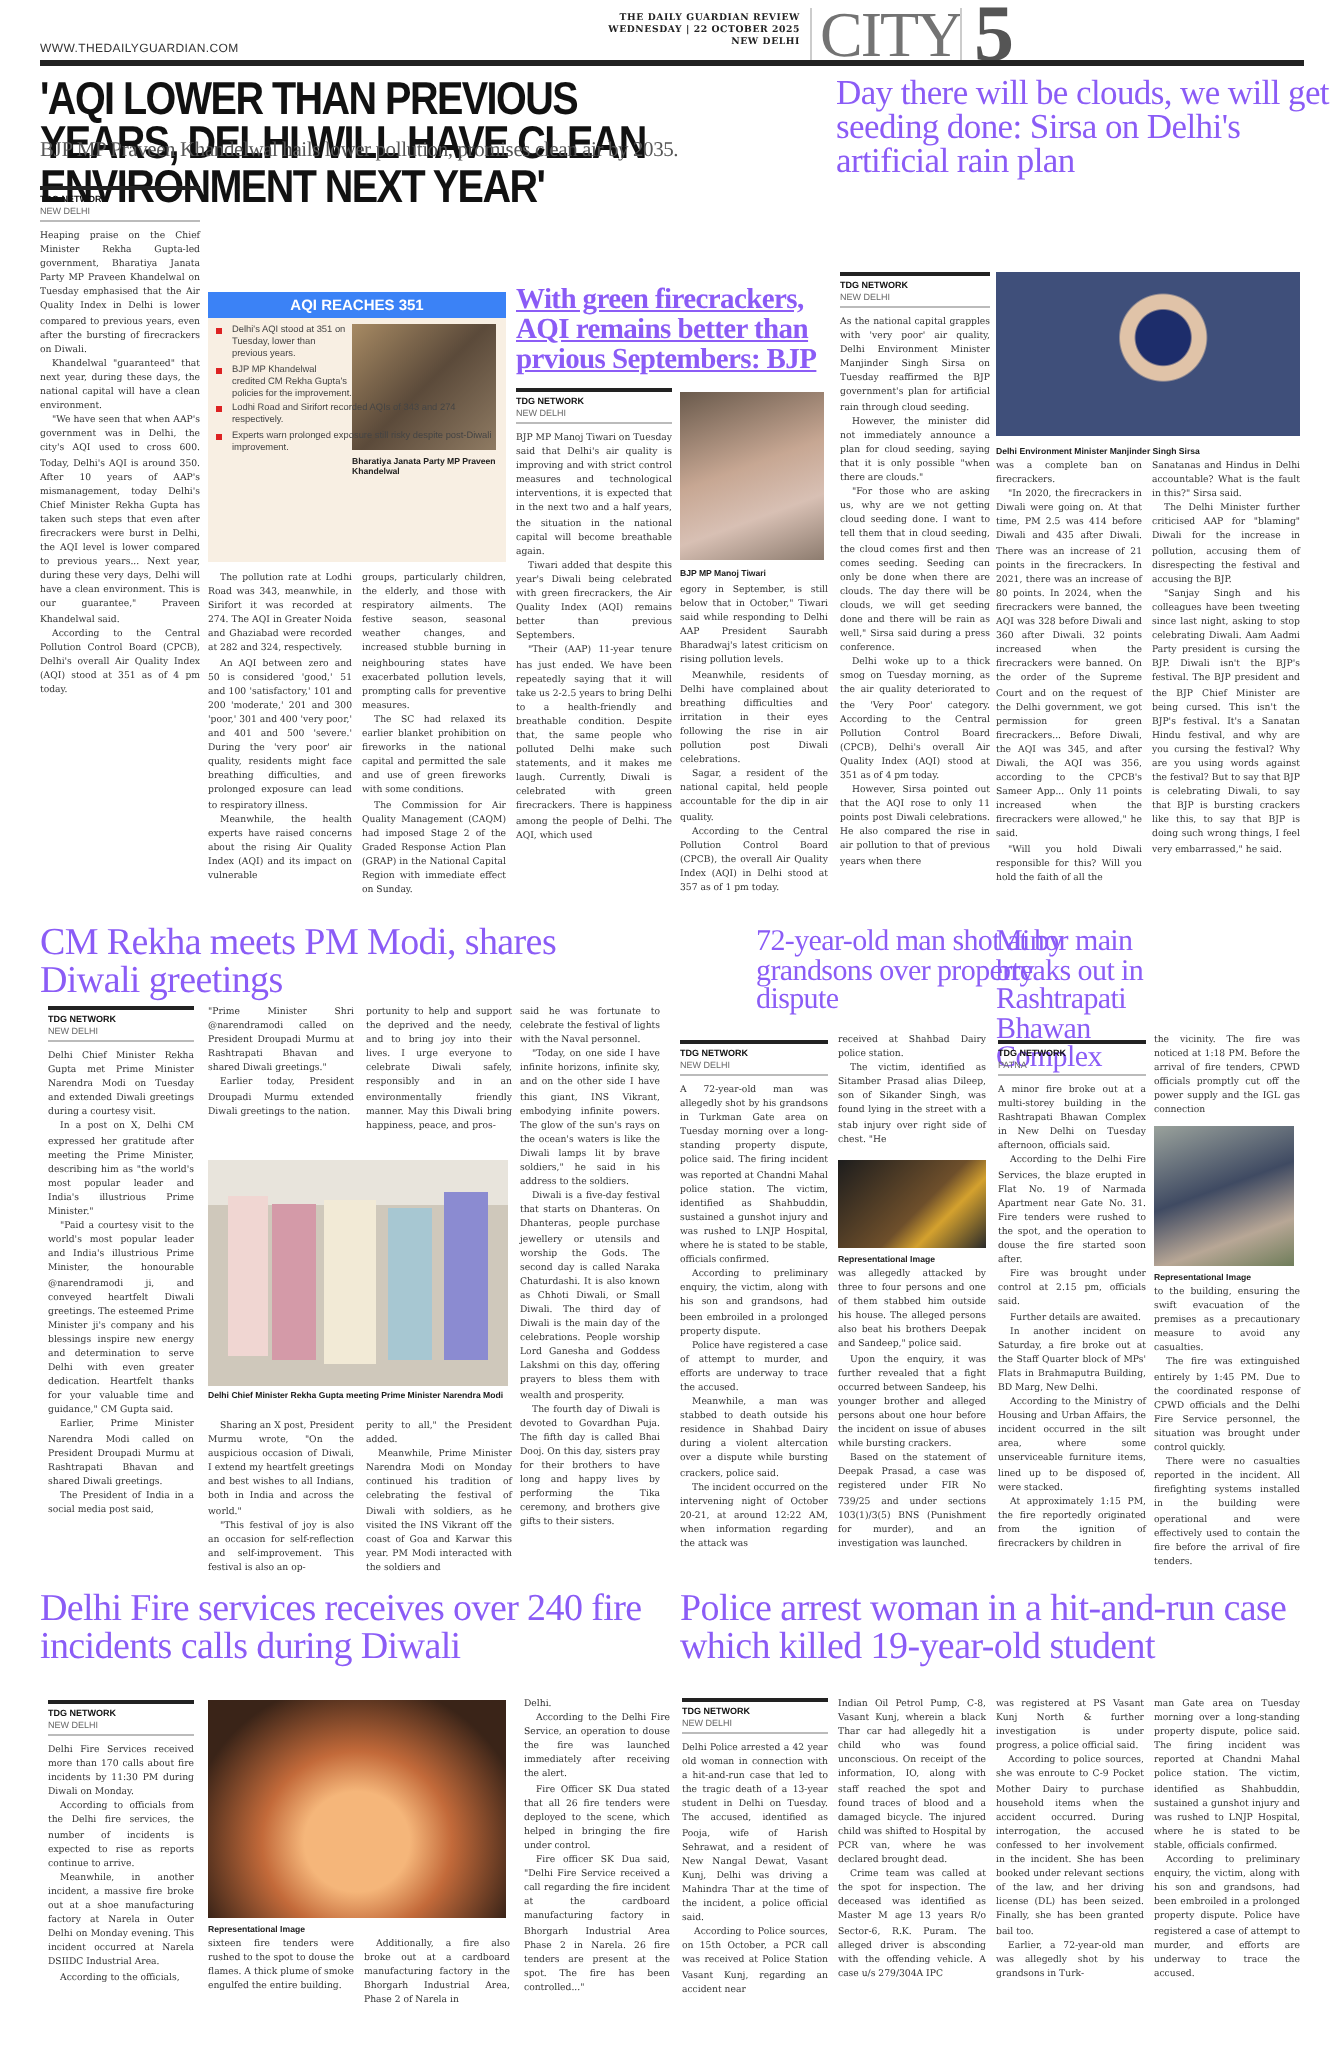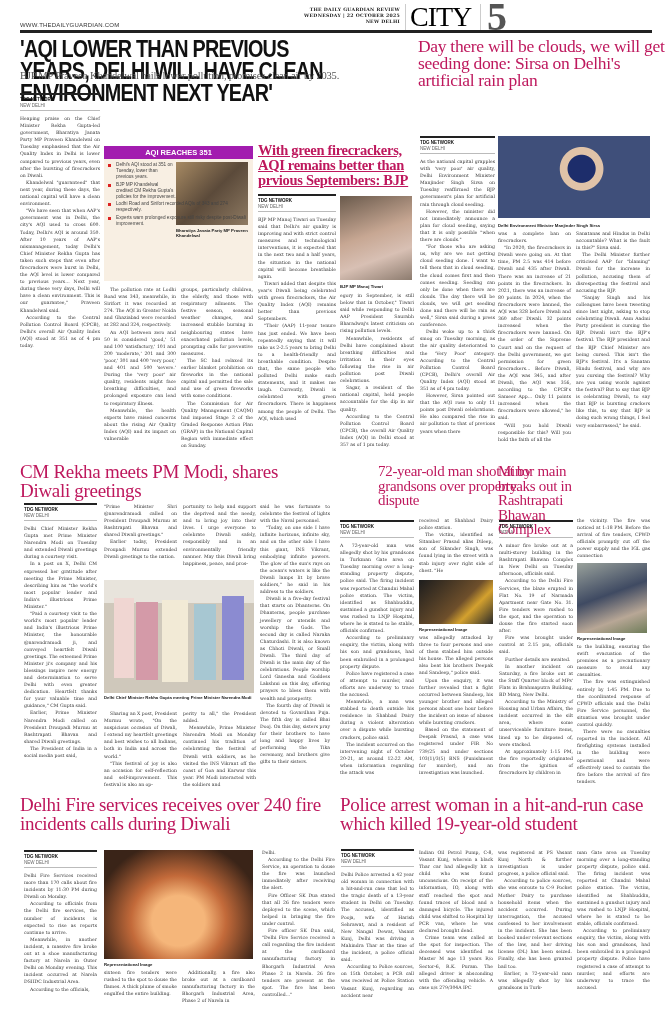--- a/index.html
+++ b/index.html
@@ -2,41 +2,41 @@
 <html><head>
 <meta charset="utf-8">
 <style>
   * { box-sizing: border-box; margin: 0; padding: 0; }
   html, body { width: 672px; height: 1024px; background: #fff; overflow: hidden; }
   body { position: relative; font-family: "DejaVu Serif", serif; color: #222; }
   .abs { position: absolute; }
   .url { left: 20px; top: 22px; font-family: "Liberation Sans", sans-serif; font-size: 6px; color: #333; letter-spacing: 0.2px; }
   .masthead-info { left: 300px; top: 7px; width: 100px; text-align: right; font-family: "DejaVu Serif", serif; font-size: 4.6px; line-height: 6.2px; letter-spacing: 0.3px; color: #222; font-weight: bold; }
   .mast-div { position: absolute; top: 4px; width: 1px; height: 26px; background: #ccc; }
-  .section-name { left: 410px; top: 0px; font-family: "Liberation Serif", serif; font-size: 28px; color: #000000; letter-spacing: -1px; line-height: 34px; }
+  .section-name { left: 410px; top: 0px; font-family: "Liberation Serif", serif; font-size: 32px; color: #737373; letter-spacing: -1px; line-height: 34px; }
   .page-num { left: 487px; top: 0px; font-family: "Liberation Serif", serif; font-size: 40px; color: #555; line-height: 34px; font-weight: bold; }
   .top-rule { left: 20px; top: 30px; width: 632px; height: 3px; background: #222; }
 
   .h-aqi { left: 20px; top: 38px; width: 365px; font-family: "Liberation Sans", sans-serif; font-weight: bold; font-size: 23px; line-height: 22px; letter-spacing: -0.9px; transform: scaleX(0.86); transform-origin: left top; color: #111; }
   .h-aqi-sub { left: 20px; top: 70px; width: 340px; font-family: "Liberation Serif", serif; font-size: 10.5px; color: #555; letter-spacing: -0.2px; }
   .byline { font-family: "Liberation Sans", sans-serif; font-size: 4.5px; line-height: 5.5px; color: #111; font-weight: bold; }
   .byline .city { font-weight: normal; color: #666; display: block; }
   .byrule { border-top: 2px solid #222; padding-top: 2px; padding-bottom: 2px; border-bottom: 1px solid #bbb; }
   .body-text { font-family: "DejaVu Serif", serif; font-size: 4.6px; line-height: 7.1px; color: #333; text-align: justify; }
   .body-text p { text-indent: 6px; }
 
   .aqi-box { left: 104px; top: 146px; width: 149px; height: 135px; background: #f8efe3; }
-  .aqi-box-head { background: #a21caf; color: #fff; font-family: "Liberation Sans", sans-serif; font-weight: bold; font-size: 7.5px; text-align: center; height: 13px; line-height: 13px; }
+  .aqi-box-head { background: #3b82f6; color: #fff; font-family: "Liberation Sans", sans-serif; font-weight: bold; font-size: 7.5px; text-align: center; height: 13px; line-height: 13px; }
   .aqi-list { list-style: none; padding: 3px 4px 0 4px; }
   .aqi-list li { font-family: "Liberation Sans", sans-serif; font-size: 4.7px; line-height: 6.2px; color: #444; position: relative; padding-left: 8px; margin-bottom: 1px; }
   .aqi-list li::before { content: ""; position: absolute; left: 0; top: 2px; width: 3px; height: 3px; background: #d22; }
   .photo { background: #888; }
   .caption { font-family: "Liberation Sans", sans-serif; font-weight: bold; font-size: 4.3px; line-height: 5px; color: #222; }
 
-  .h-serif { font-family: "Liberation Serif", serif; color: #be185d; letter-spacing: -0.3px; }
+  .h-serif { font-family: "Liberation Serif", serif; color: #8b5cf6; letter-spacing: -0.3px; }
 </style>
 </head>
 <body>
 
 <div class="abs url">WWW.THEDAILYGUARDIAN.COM</div>
 <div class="abs masthead-info">
   <div>THE DAILY GUARDIAN REVIEW</div>
   <div>WEDNESDAY | 22 OCTOBER 2025</div>
   <div>NEW DELHI</div>
 </div>

